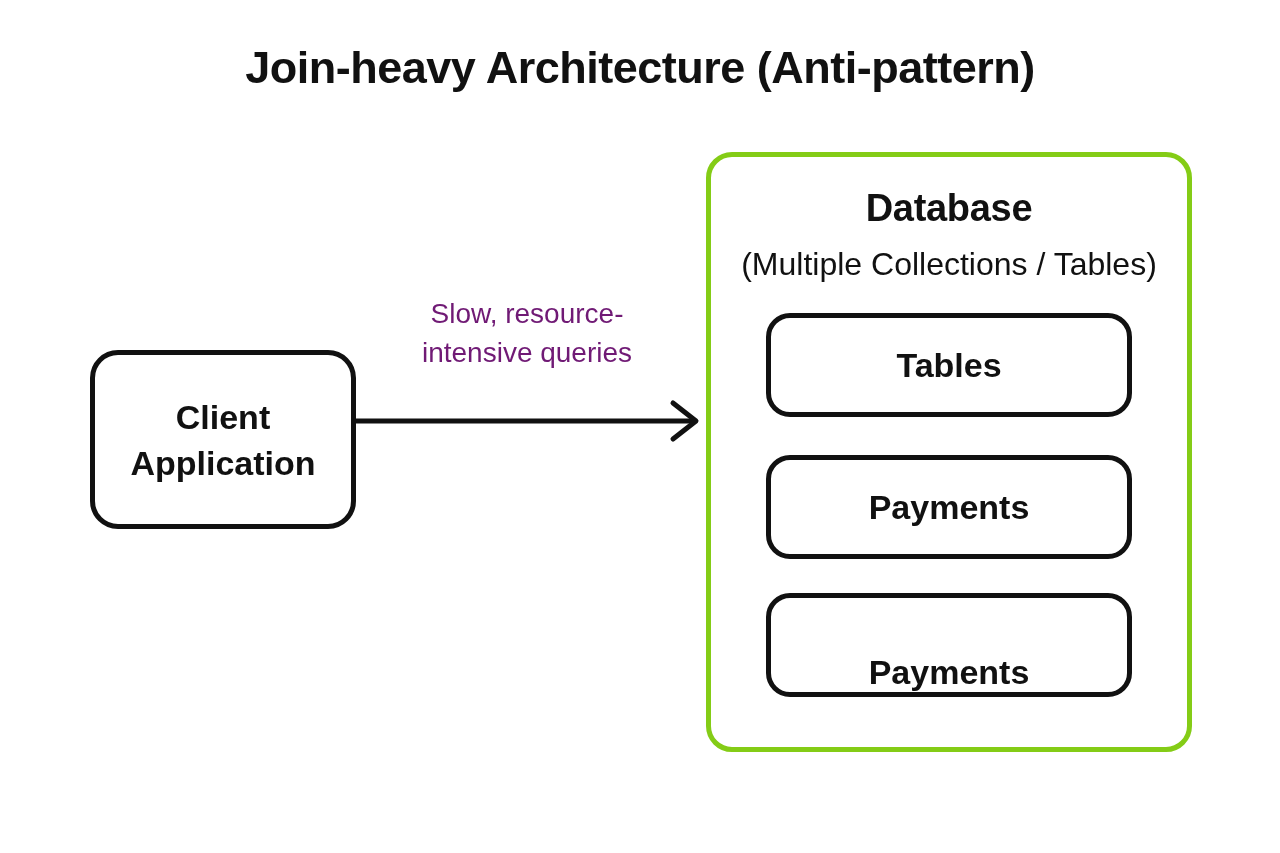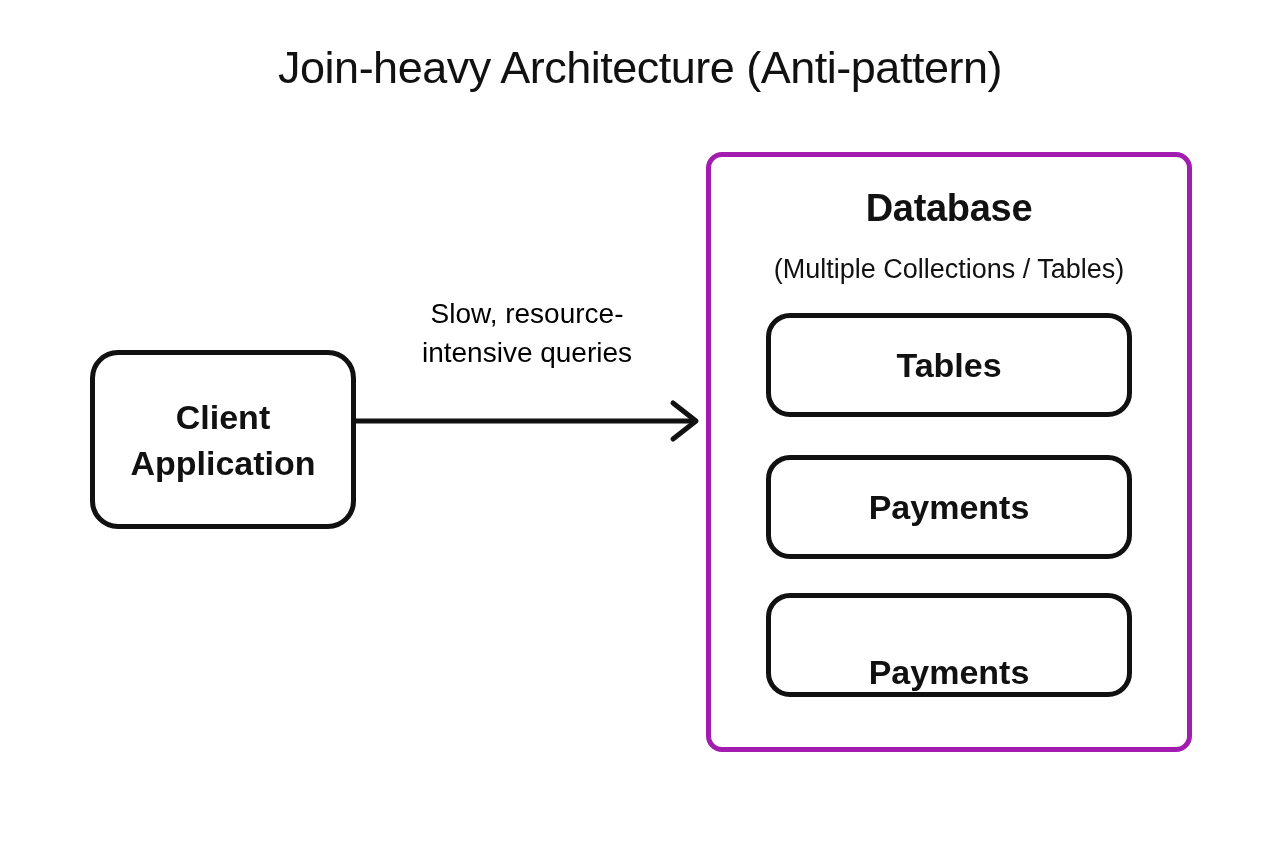--- a/index.html
+++ b/index.html
@@ -17,21 +17,21 @@
     overflow: hidden;
   }
   .title {
     position: absolute;
     left: 0;
     top: 42px;
     width: 1280px;
     margin: 0;
     text-align: center;
     font-size: 45px;
-    font-weight: 400;
+    font-weight: 700;
     letter-spacing: -0.5px;
     color: #111111;
   }
   .node {
     position: absolute;
     box-sizing: border-box;
     border: 5px solid #111111;
     background: #ffffff;
     display: flex;
     align-items: center;
@@ -60,46 +60,46 @@
   }
   .arrow-label {
     position: absolute;
     left: 360px;
     width: 334px;
     text-align: center;
     font-size: 28px;
     line-height: 39px;
     font-weight: 400;
     white-space: pre-line;
-    color: #000000;
+    color: #701a75;
   }
   .arrow-label.top { top: 294px; }
   .arrow-label.bottom { top: 462px; }
   .db-box {
     position: absolute;
     box-sizing: border-box;
     left: 706px;
     top: 152px;
     width: 486px;
     height: 600px;
-    border: 5px solid #a21caf;
-    border-radius: 16px;
+    border: 5px solid #84cc16;
+    border-radius: 26px;
     background: #ffffff;
   }
   .db-title {
     margin-top: 30px;
     text-align: center;
     font-size: 38px;
     font-weight: 700;
     letter-spacing: -0.3px;
   }
   .db-subtitle {
-    margin-top: 24px;
+    margin-top: 16px;
     text-align: center;
-    font-size: 27px;
+    font-size: 32px;
     font-weight: 400;
   }
   .collection {
     position: absolute;
     box-sizing: border-box;
     left: 55px;
     width: 366px;
     height: 104px;
     border: 5px solid #111111;
     border-radius: 24px;

